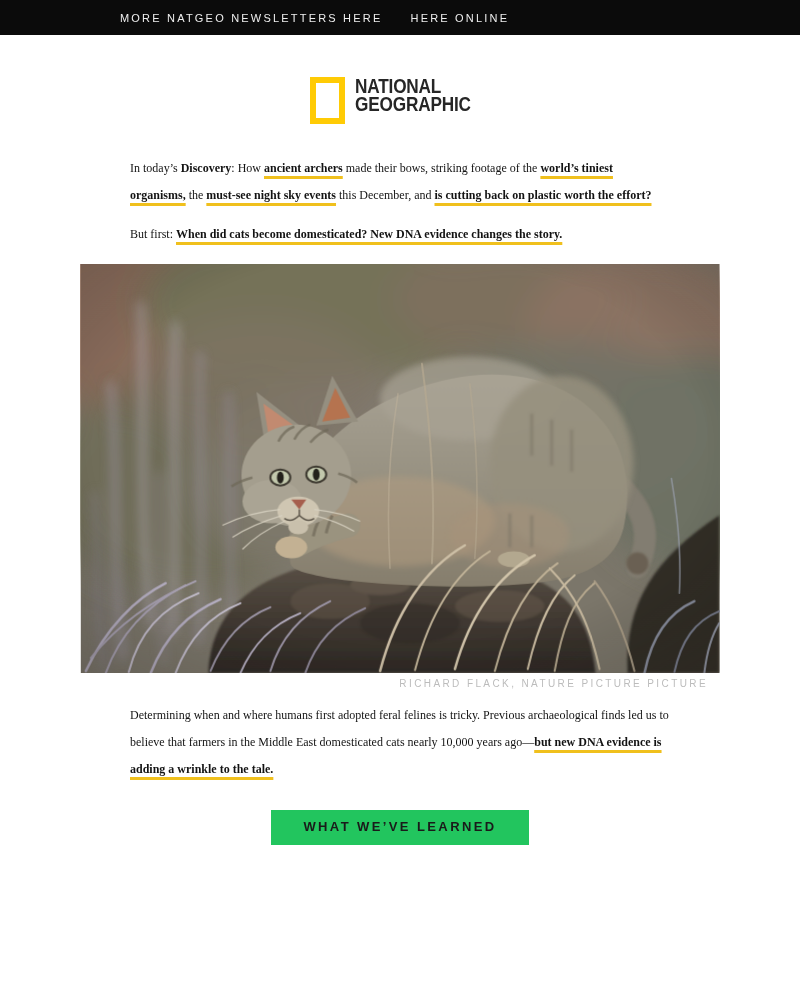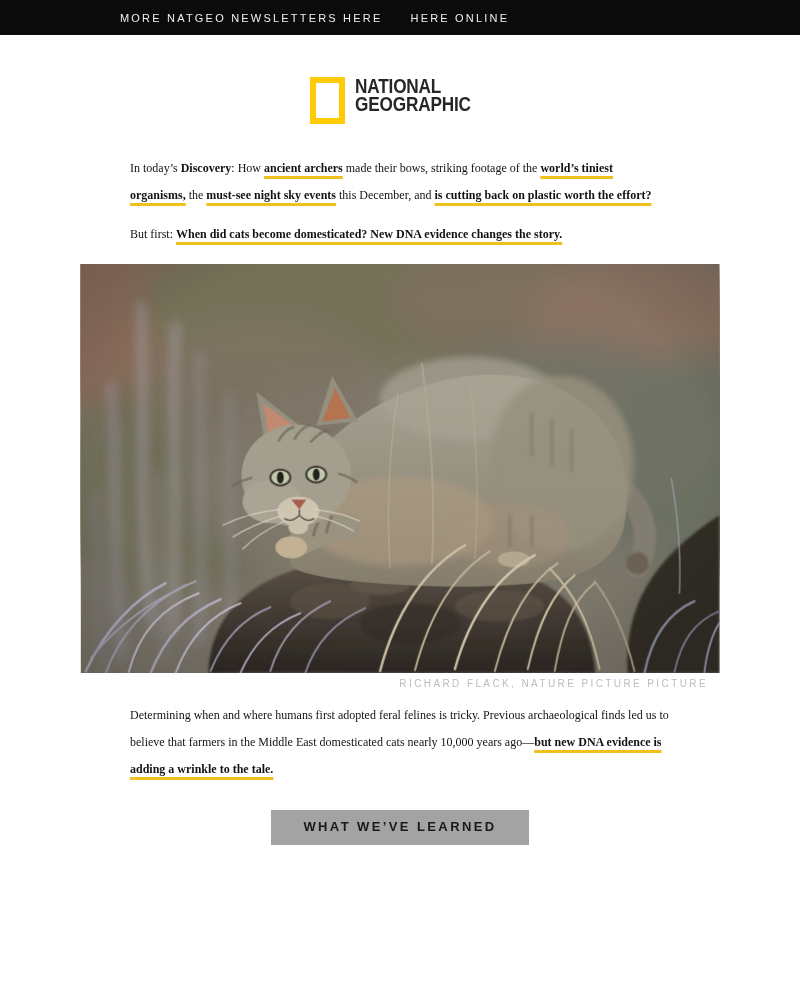--- a/index.html
+++ b/index.html
@@ -47,21 +47,21 @@
   figure.hero svg { display: block; }
   .credit {
     width: 640px; margin: 5px auto 0; padding-right: 12px; text-align: right;
     font-family: "Liberation Sans", sans-serif; font-size: 10px;
     letter-spacing: 2.4px; color: #bcbcbc;
   }
 
   
   .cta-row { display: flex; justify-content: center; margin-top: 27px; }
   .cta {
-    display: inline-block; background: #a3a3a3; color: #1a1a1a; text-decoration: none;
+    display: inline-block; background: #22c55e; color: #1a1a1a; text-decoration: none;
     font-family: "Liberation Sans", sans-serif; font-weight: 700; font-size: 13px;
     letter-spacing: 2.4px; line-height: 14px; padding: 10px 32px 11px;
   }
 </style>
 </head>
 <body>
 
 <div class="page">
 
   <div class="topbar">

